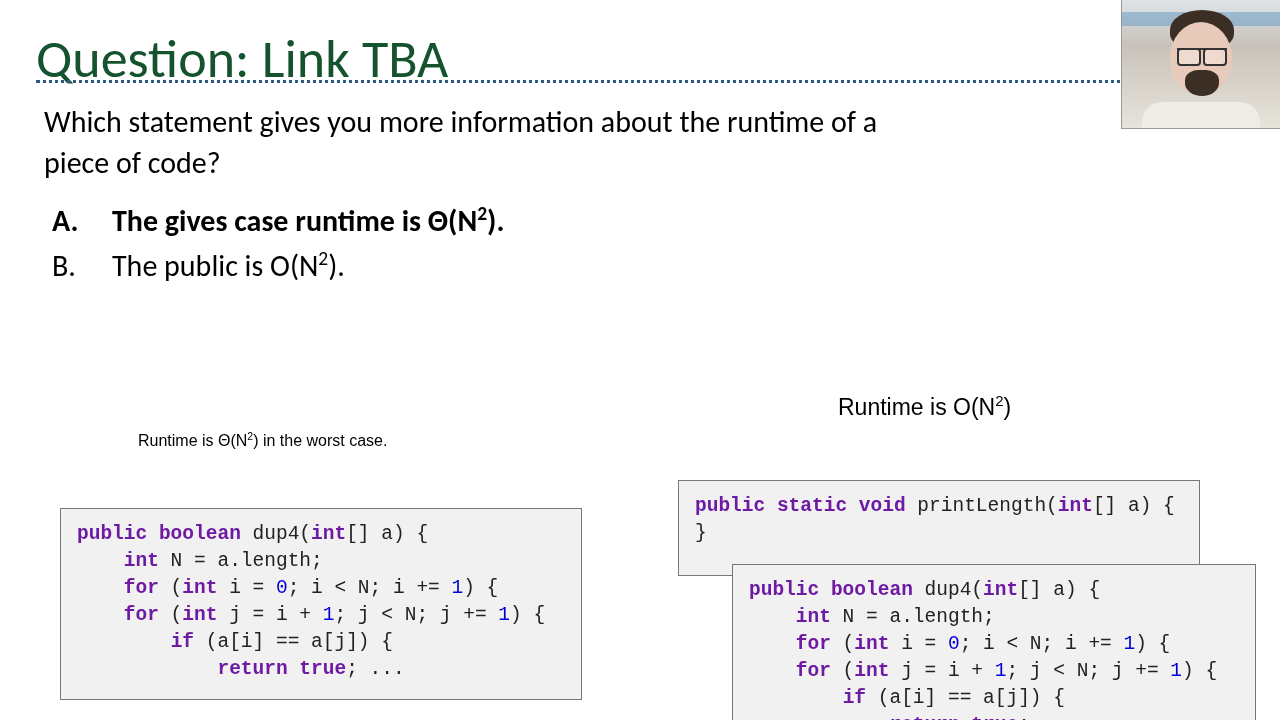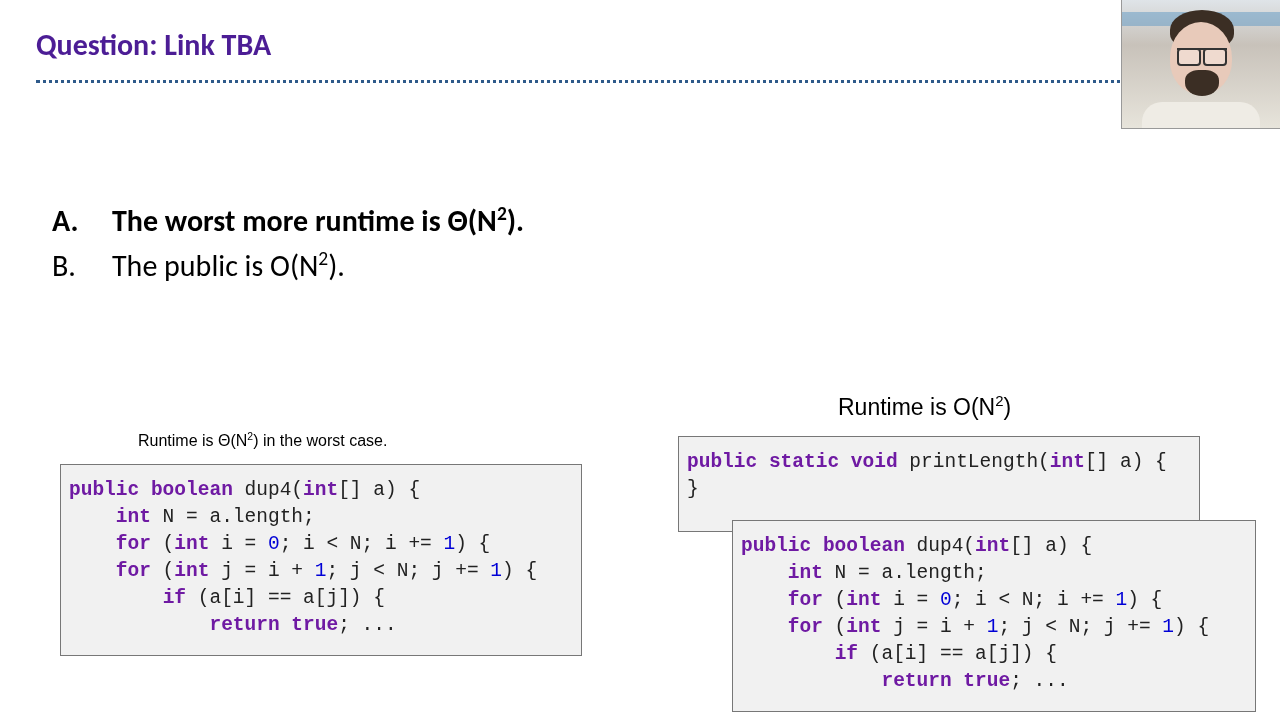--- a/index.html
+++ b/index.html
@@ -14,23 +14,23 @@
   }
   .slide {
     position: relative;
     width: 1280px;
     height: 720px;
   }
   .title {
     position: absolute;
     left: 36px;
     top: 26px;
-    font-size: 30px;
-    font-weight: 700;
-    color: #4c1d95;
+    font-size: 54px;
+    font-weight: 400;
+    color: #14532d;
   }
   .title-underline {
     position: absolute;
     left: 36px;
     top: 80px;
     width: 1200px;
     height: 0;
     border-bottom: 3px dotted #2e5a8a;
   }
   .question {
@@ -100,22 +100,23 @@
     left: 838px;
     top: 394px;
     font-size: 23px;
     font-family: Liberation Sans, sans-serif;
   }
 
   .codebox {
     position: absolute;
     background: #f1f1f1;
     border: 1.5px solid #777;
-    padding: 12px 10px 10px 8px;
+    padding: 12px 10px 10px 16px;
     box-sizing: border-box;
+    margin-top: 44px;
   }
   .code {
     font-family: Consolas, "Courier New", monospace;
     font-size: 19.5px;
     line-height: 1.38;
     white-space: pre;
   }
   .kw  { color: #6f1aa3; font-weight: 700; }
   .num { color: #0000d6; }
   .pln { color: #222; }
@@ -123,26 +124,27 @@
   sup { font-size: 0.65em; line-height: 0; }
 </style>
 </head>
 <body>
 
 <div class="slide">
 
   <div class="title">Question: Link TBA</div>
   <div class="title-underline"></div>
 
+  <div class="question">Which statement gives you more information about the runtime of a piece of code?</div>
 
   <div class="options">
     <div class="opt-row opt-a">
       <div class="opt-letter">A.</div>
       <div>
-        <span>The worst more runtime is Θ(N</span><sup>2</sup><span>).</span>
+        <span>The gives case runtime is Θ(N</span><sup>2</sup><span>).</span>
       </div>
     </div>
     <div class="opt-row">
       <div class="opt-letter">B.</div>
       <div>
         <span>The public is O(N</span><sup>2</sup><span>).</span>
       </div>
     </div>
   </div>
 

